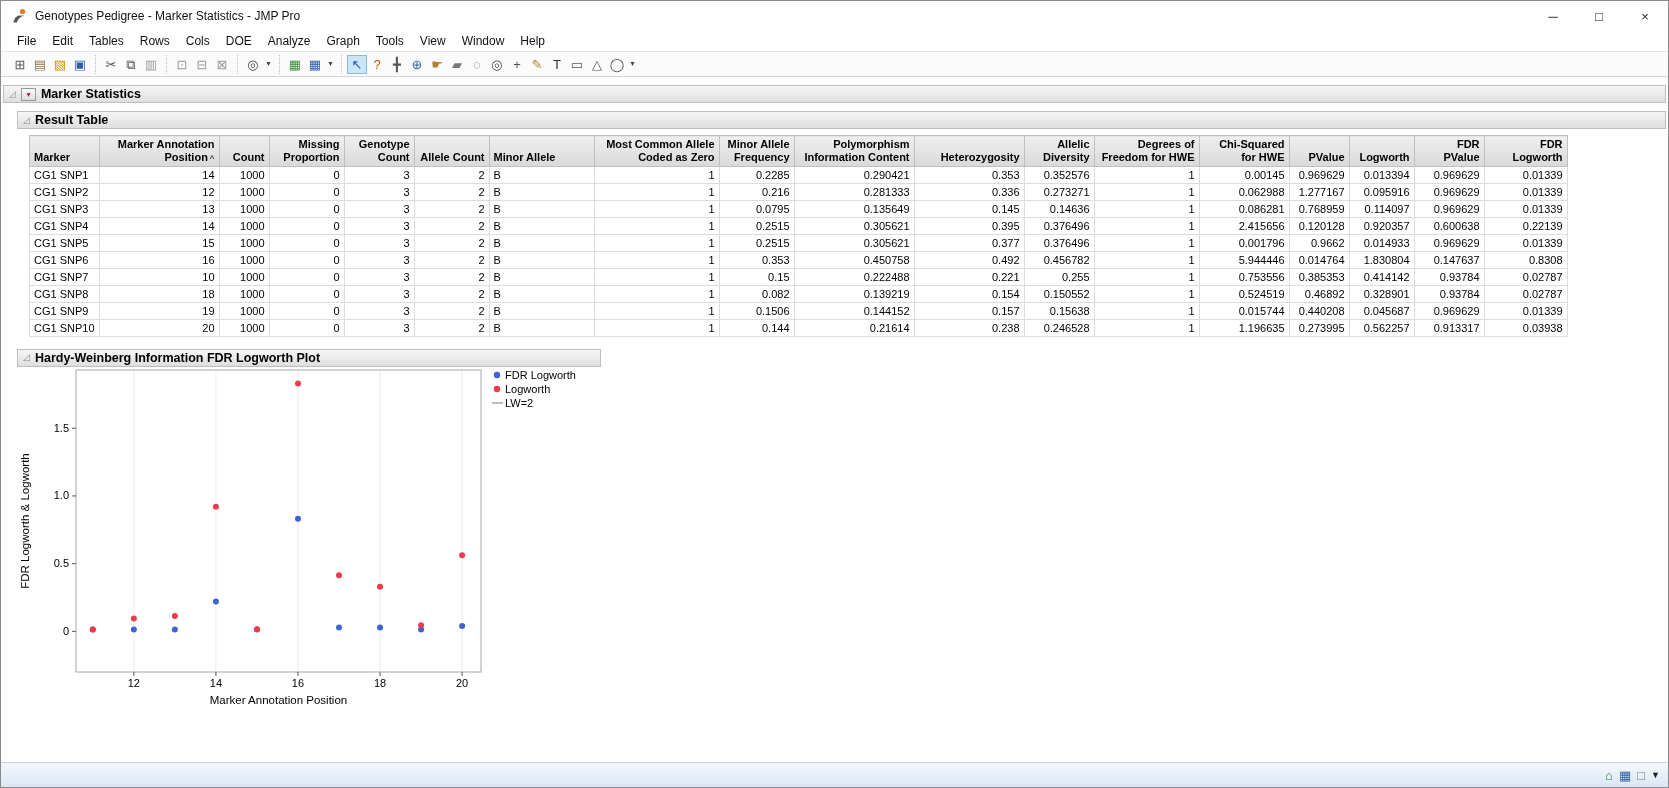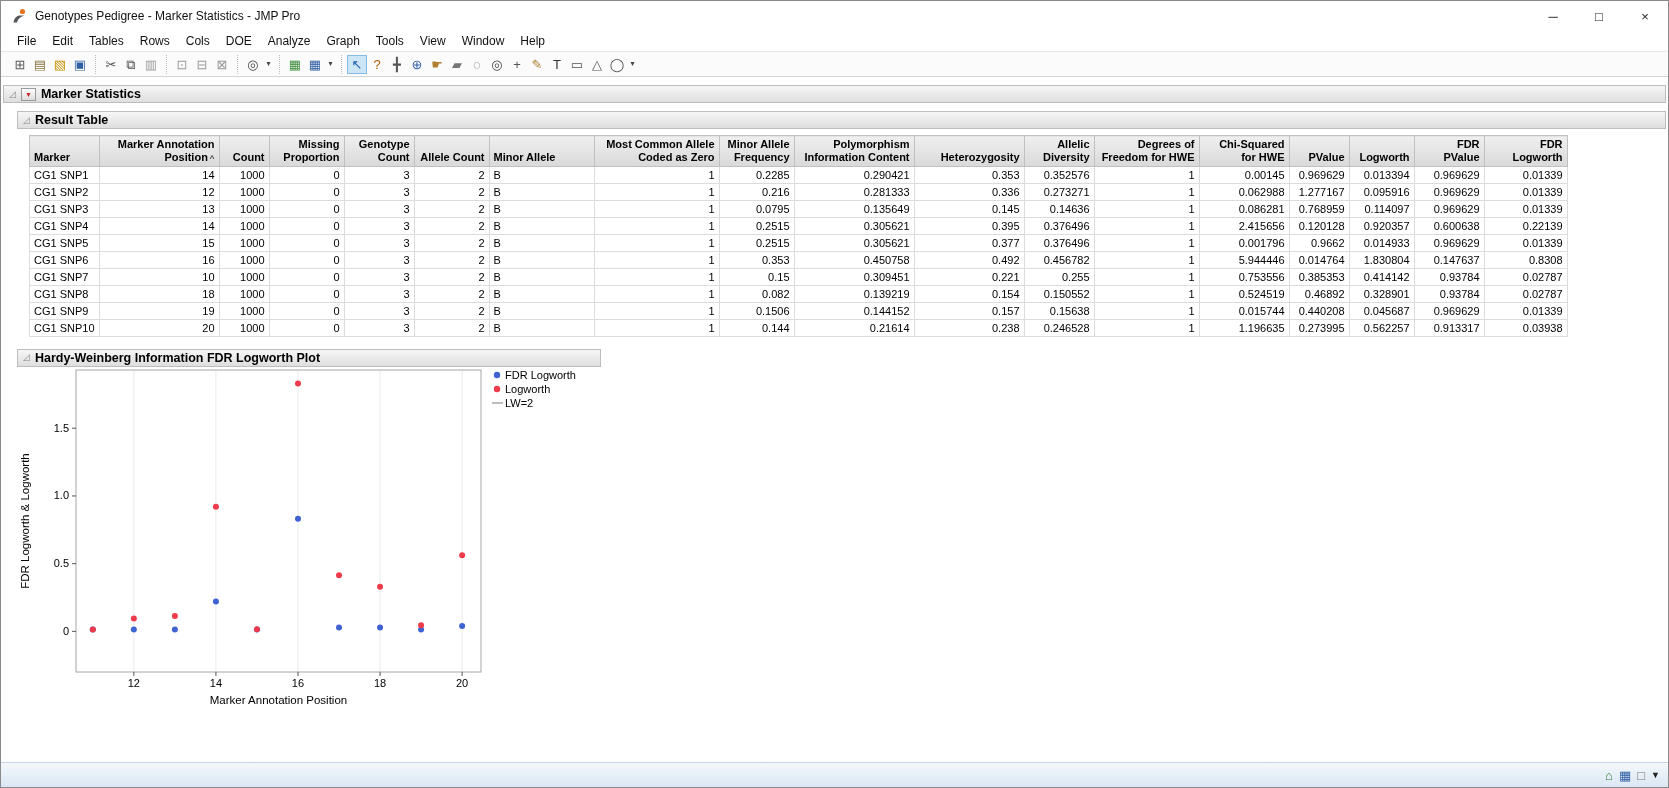--- a/index.html
+++ b/index.html
@@ -308,21 +308,21 @@
           <tr>
             <td class="al">CG1 SNP7</td>
             <td class="ar">10</td>
             <td class="ar">1000</td>
             <td class="ar">0</td>
             <td class="ar">3</td>
             <td class="ar">2</td>
             <td class="al">B</td>
             <td class="ar">1</td>
             <td class="ar">0.15</td>
-            <td class="ar">0.309451</td>
+            <td class="ar">0.222488</td>
             <td class="ar">0.221</td>
             <td class="ar">0.255</td>
             <td class="ar">1</td>
             <td class="ar">0.753556</td>
             <td class="ar">0.385353</td>
             <td class="ar">0.414142</td>
             <td class="ar">0.93784</td>
             <td class="ar">0.02787</td>
           </tr>
           <tr>

